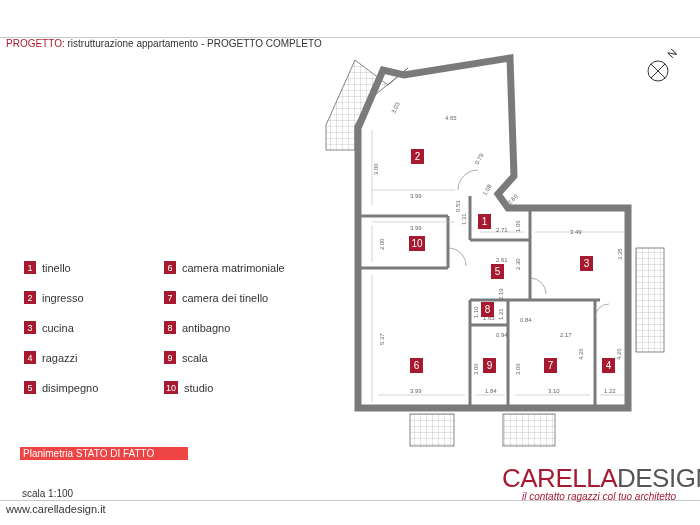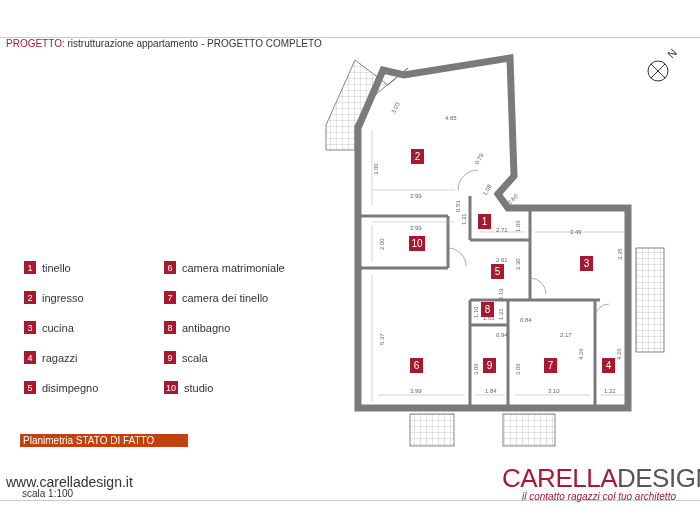--- a/index.html
+++ b/index.html
@@ -4,23 +4,23 @@
 <style>
   html,body{margin:0;padding:0;background:#fff;}
   body{width:700px;height:525px;position:relative;overflow:hidden;font-family:"Liberation Sans",sans-serif;color:#333;}
   .header{position:absolute;left:6px;top:38px;font-size:10px;}
   .header .proj{color:#b0162a;font-weight:normal;}
   .header .rest{color:#333;}
   .hline{position:absolute;left:0;top:37px;width:700px;height:1px;background:#c9c9c9;}
   .legend-item{position:absolute;display:flex;align-items:center;font-size:11px;color:#333;}
   .badge{width:12px;height:13px;background:#a6192e;color:#fff;font-size:9px;display:flex;align-items:center;justify-content:center;margin-right:6px;}
   .badge.wide{width:14px;}
-  .plan-title{position:absolute;left:20px;top:434px;background:#c2410c;color:#fff;font-size:10px;padding:1px 3px;width:162px;}
+  .plan-title{position:absolute;left:20px;top:447px;background:#ef4444;color:#fff;font-size:10px;padding:1px 3px;width:162px;}
   .scale{position:absolute;left:22px;top:450px;font-size:10px;color:#333;margin-top:38px;}
-  .url{position:absolute;left:6px;top:474px;font-size:14px;color:#333;}
+  .url{position:absolute;left:6px;top:503px;font-size:11px;color:#333;}
   .footer-line{position:absolute;left:0;top:500px;width:700px;height:1px;background:#c9c9c9;}
   .brand{position:absolute;left:502px;top:463px;font-size:26px;letter-spacing:-0.5px;}
   .brand .c{color:#a6192e;}
   .brand .d{color:#555;}
   .tagline{position:absolute;left:522px;top:491px;font-size:10px;color:#a6192e;font-style:italic;}
   svg text{font-family:"Liberation Sans",sans-serif;}
 </style>
 </head>
 <body>
 

